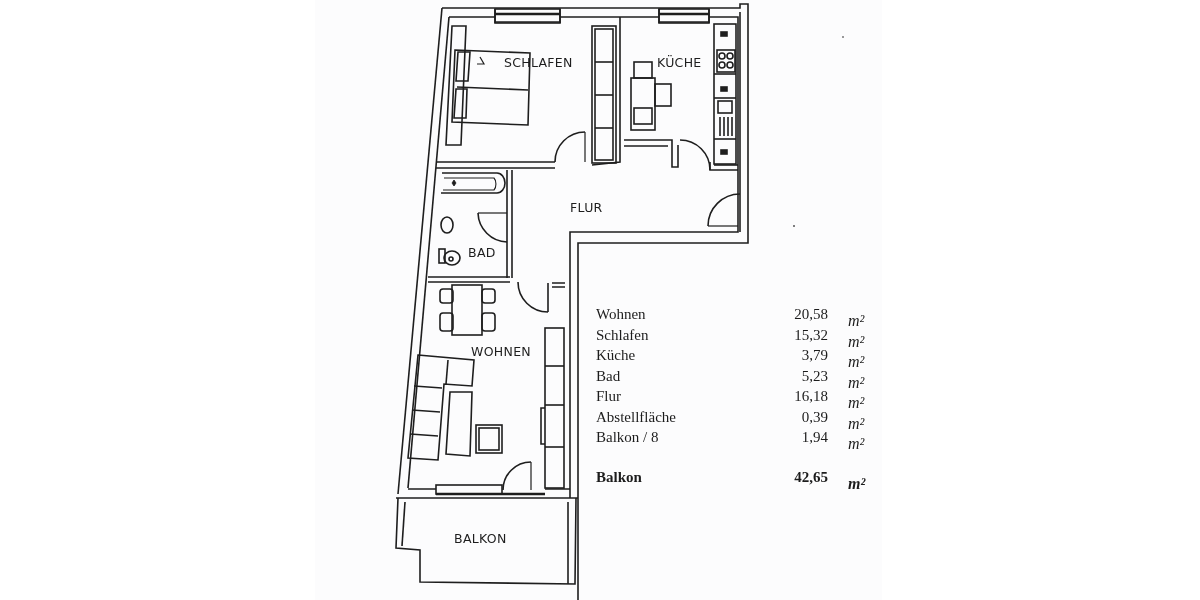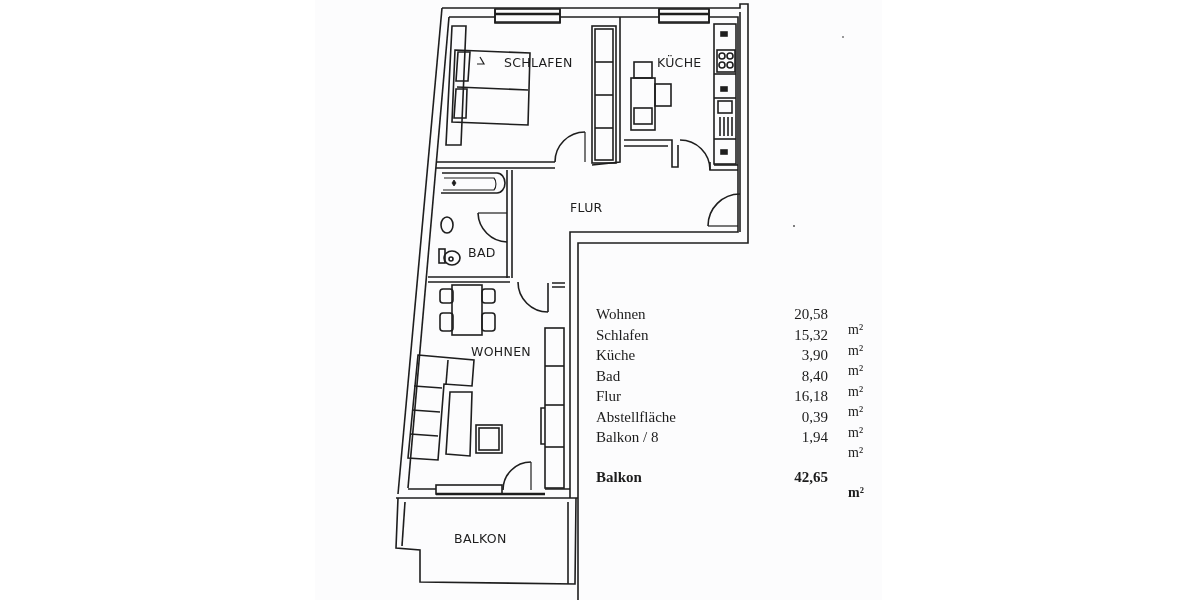--- a/index.html
+++ b/index.html
@@ -4,21 +4,21 @@
 <style>
   html, body { margin:0; padding:0; }
   body { width:1200px; height:600px; background:#ffffff; position:relative; overflow:hidden; }
   .paper { position:absolute; left:315px; top:0; width:567px; height:600px; background:#fcfcfd; }
   svg.plan { position:absolute; left:0; top:0; }
   .room-label { font-family:"DejaVu Sans", sans-serif; font-size:12.5px; fill:#1e1e1e; letter-spacing:0.3px; }
   .area-table { position:absolute; left:596px; top:306px; width:280px; font-family:"Liberation Serif", serif; font-size:15px; color:#1c1c1c; }
   .area-row { position:absolute; left:0; height:20px; width:270px; }
   .area-row .lbl { position:absolute; left:0; top:0; white-space:nowrap; }
   .area-row .val { position:absolute; right:38px; top:0; text-align:center; white-space:nowrap; }
-  .area-row .unit { position:absolute; left:252px; top:16px; white-space:nowrap; font-size:14px; }
+  .area-row .unit { position:absolute; left:252px; top:6px; white-space:nowrap; font-size:16px;font-style:italic; }
   .area-row.total .lbl, .area-row.total .val, .area-row.total .unit { font-weight:bold; }
 </style>
 </head>
 <body>
 
 <div class="paper"></div>
 
 <svg class="plan" width="1200" height="600" viewBox="0 0 1200 600" fill="none" stroke="#1e1e1e" stroke-width="1.6" stroke-linejoin="miter">
 
   <g>
@@ -190,26 +190,26 @@
     <span class="val">20,58</span>
     <span class="unit">m²</span>
   </div>
   <div class="area-row" style="top:20.5px">
     <span class="lbl">Schlafen</span>
     <span class="val">15,32</span>
     <span class="unit">m²</span>
   </div>
   <div class="area-row" style="top:41px">
     <span class="lbl">Küche</span>
-    <span class="val">3,90</span>
+    <span class="val">3,79</span>
     <span class="unit">m²</span>
   </div>
   <div class="area-row" style="top:61.5px">
     <span class="lbl">Bad</span>
-    <span class="val">8,40</span>
+    <span class="val">5,23</span>
     <span class="unit">m²</span>
   </div>
   <div class="area-row" style="top:82px">
     <span class="lbl">Flur</span>
     <span class="val">16,18</span>
     <span class="unit">m²</span>
   </div>
   <div class="area-row" style="top:102.5px">
     <span class="lbl">Abstellfläche</span>
     <span class="val">0,39</span>

